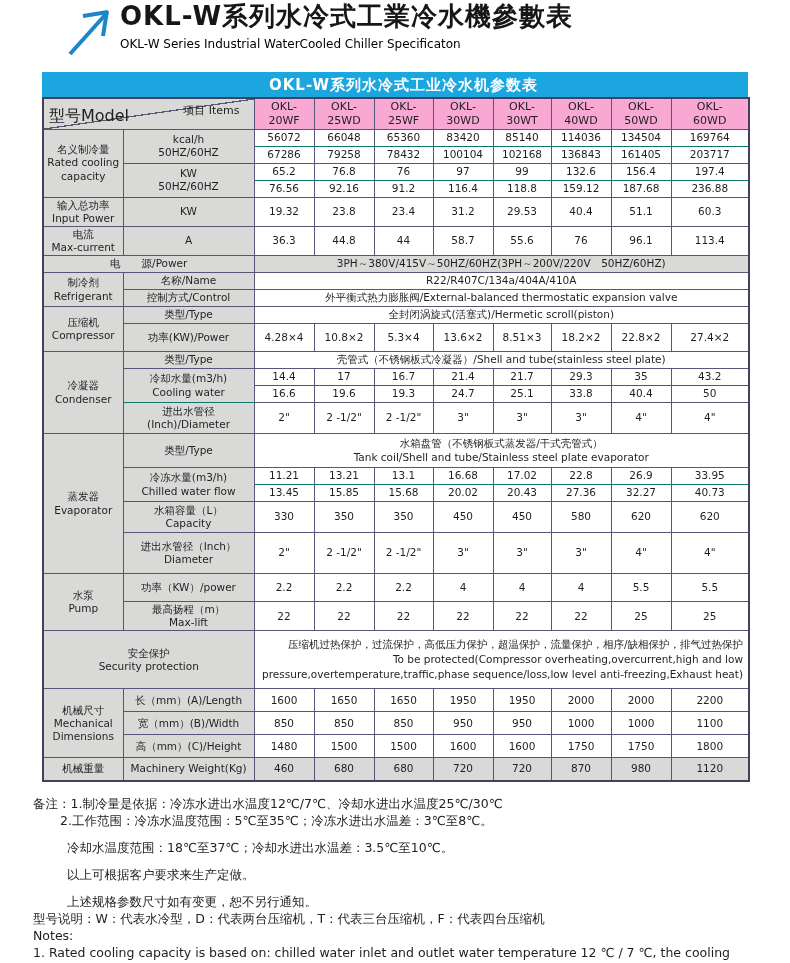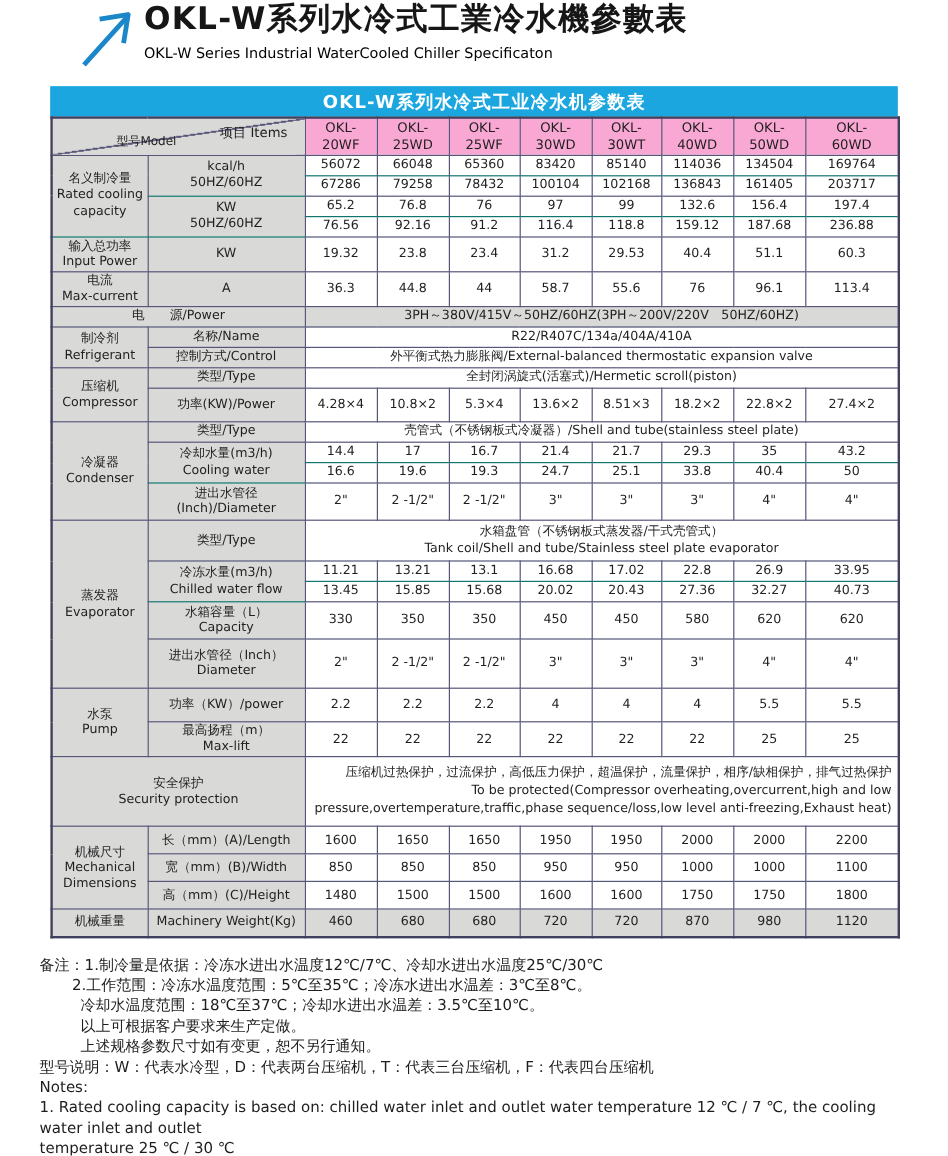--- a/index.html
+++ b/index.html
@@ -26,28 +26,28 @@
   tr.gray td { background:#d9d9d8; }
   tr.pair-top td { border-bottom:1px solid #0f766e; }
   td.mh { background:#f9a8d4; font-size:11px; }
   td.left { text-align:right; padding:2px 5px; line-height:1.45; }
   .r17{height:17px} .r23{height:23px} .r28{height:28px} .r29{height:29px}
   .r31{height:31px} .r34{height:34px} .r35{height:41px} .r58{height:58px}
 
   
   td.corner { position:relative; background:#d9d9d8; background-image:linear-gradient(to bottom right,
       transparent calc(50% - 0.7px), #565679 calc(50% - 0.7px), #565679 calc(50% + 0.7px), transparent calc(50% + 0.7px)); }
-  td.corner .c-model { position:absolute; left:5px; bottom:3px; font-size:10px;margin-left:48px; }
+  td.corner .c-model { position:absolute; left:5px; bottom:3px; font-size:16px; }
   td.corner .c-items { position:absolute; right:14px; top:5px; font-size:11px; }
 
   
   .notes { margin:13px 0 0 33px; width:730px; }
   .note-line { font-size:12.5px; line-height:17px; color:#1e1e1e; }
   .ind1 { padding-left:27px; }
-  .ind2 { padding-left:34px; }
+  .ind2 { padding-left:34px;margin-top:10px; }
   .en .note-line { line-height:17px; }
 </style>
 </head>
 <body>
 
 <div class="page">
 
   <div class="top-header">
     <svg class="logo" viewBox="0 0 58 52">
       <line x1="8" y1="48" x2="44" y2="8" stroke="#1b87c9" stroke-width="4"></line>

